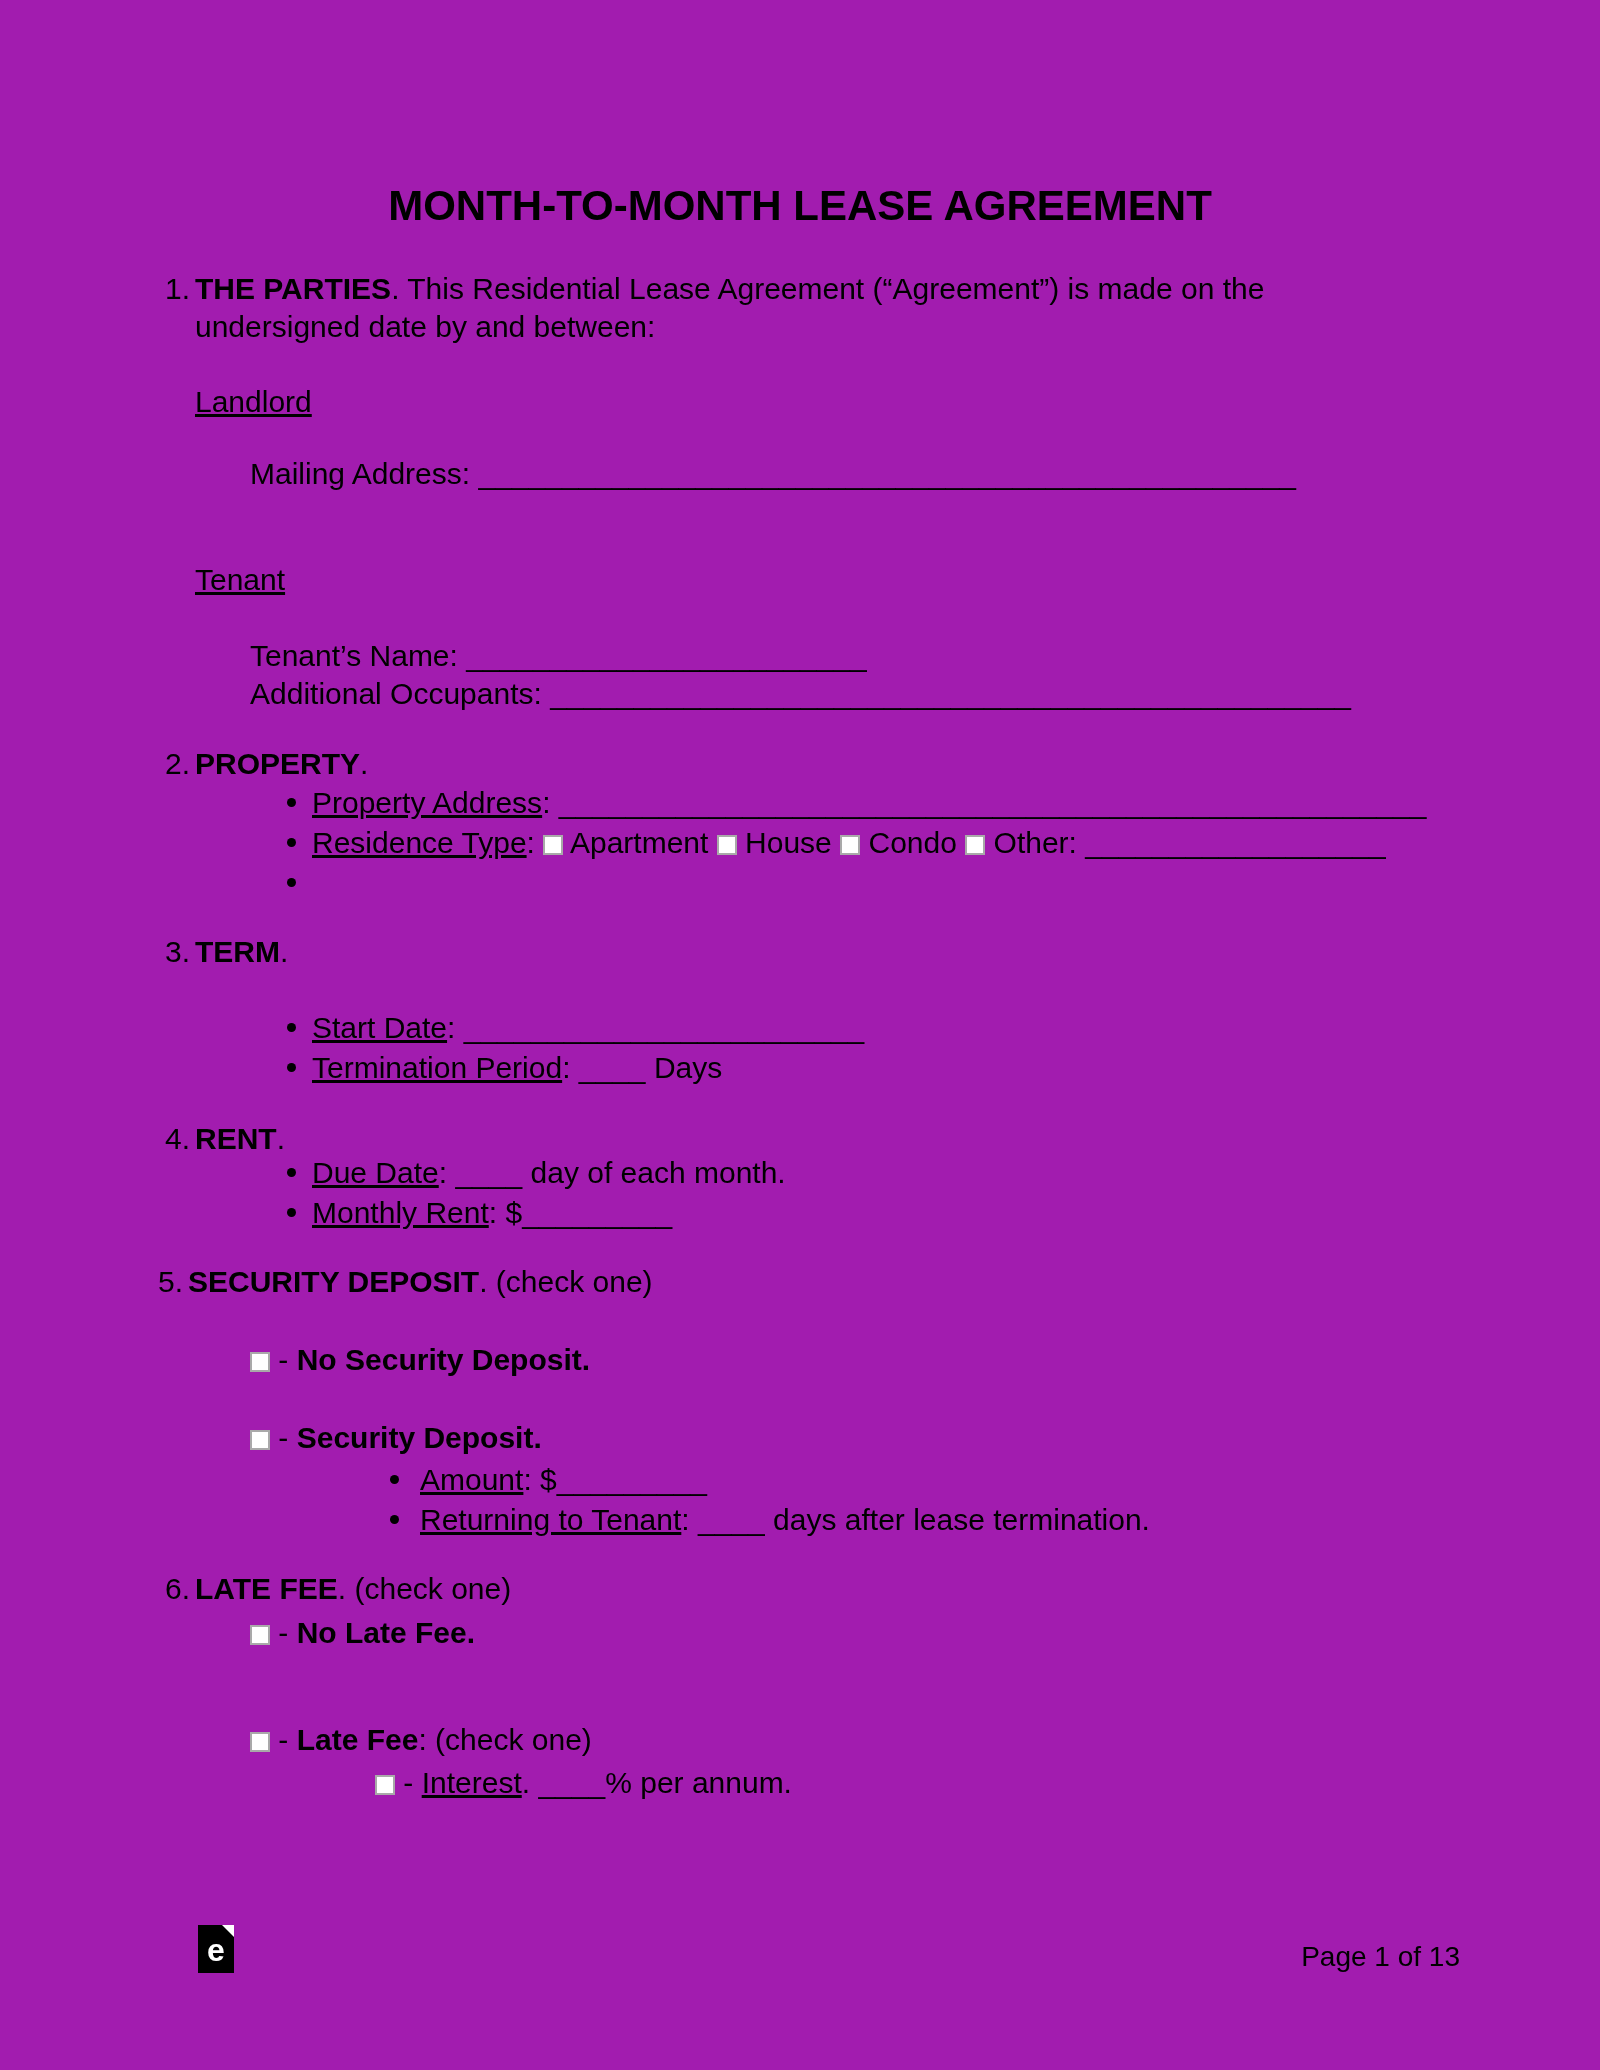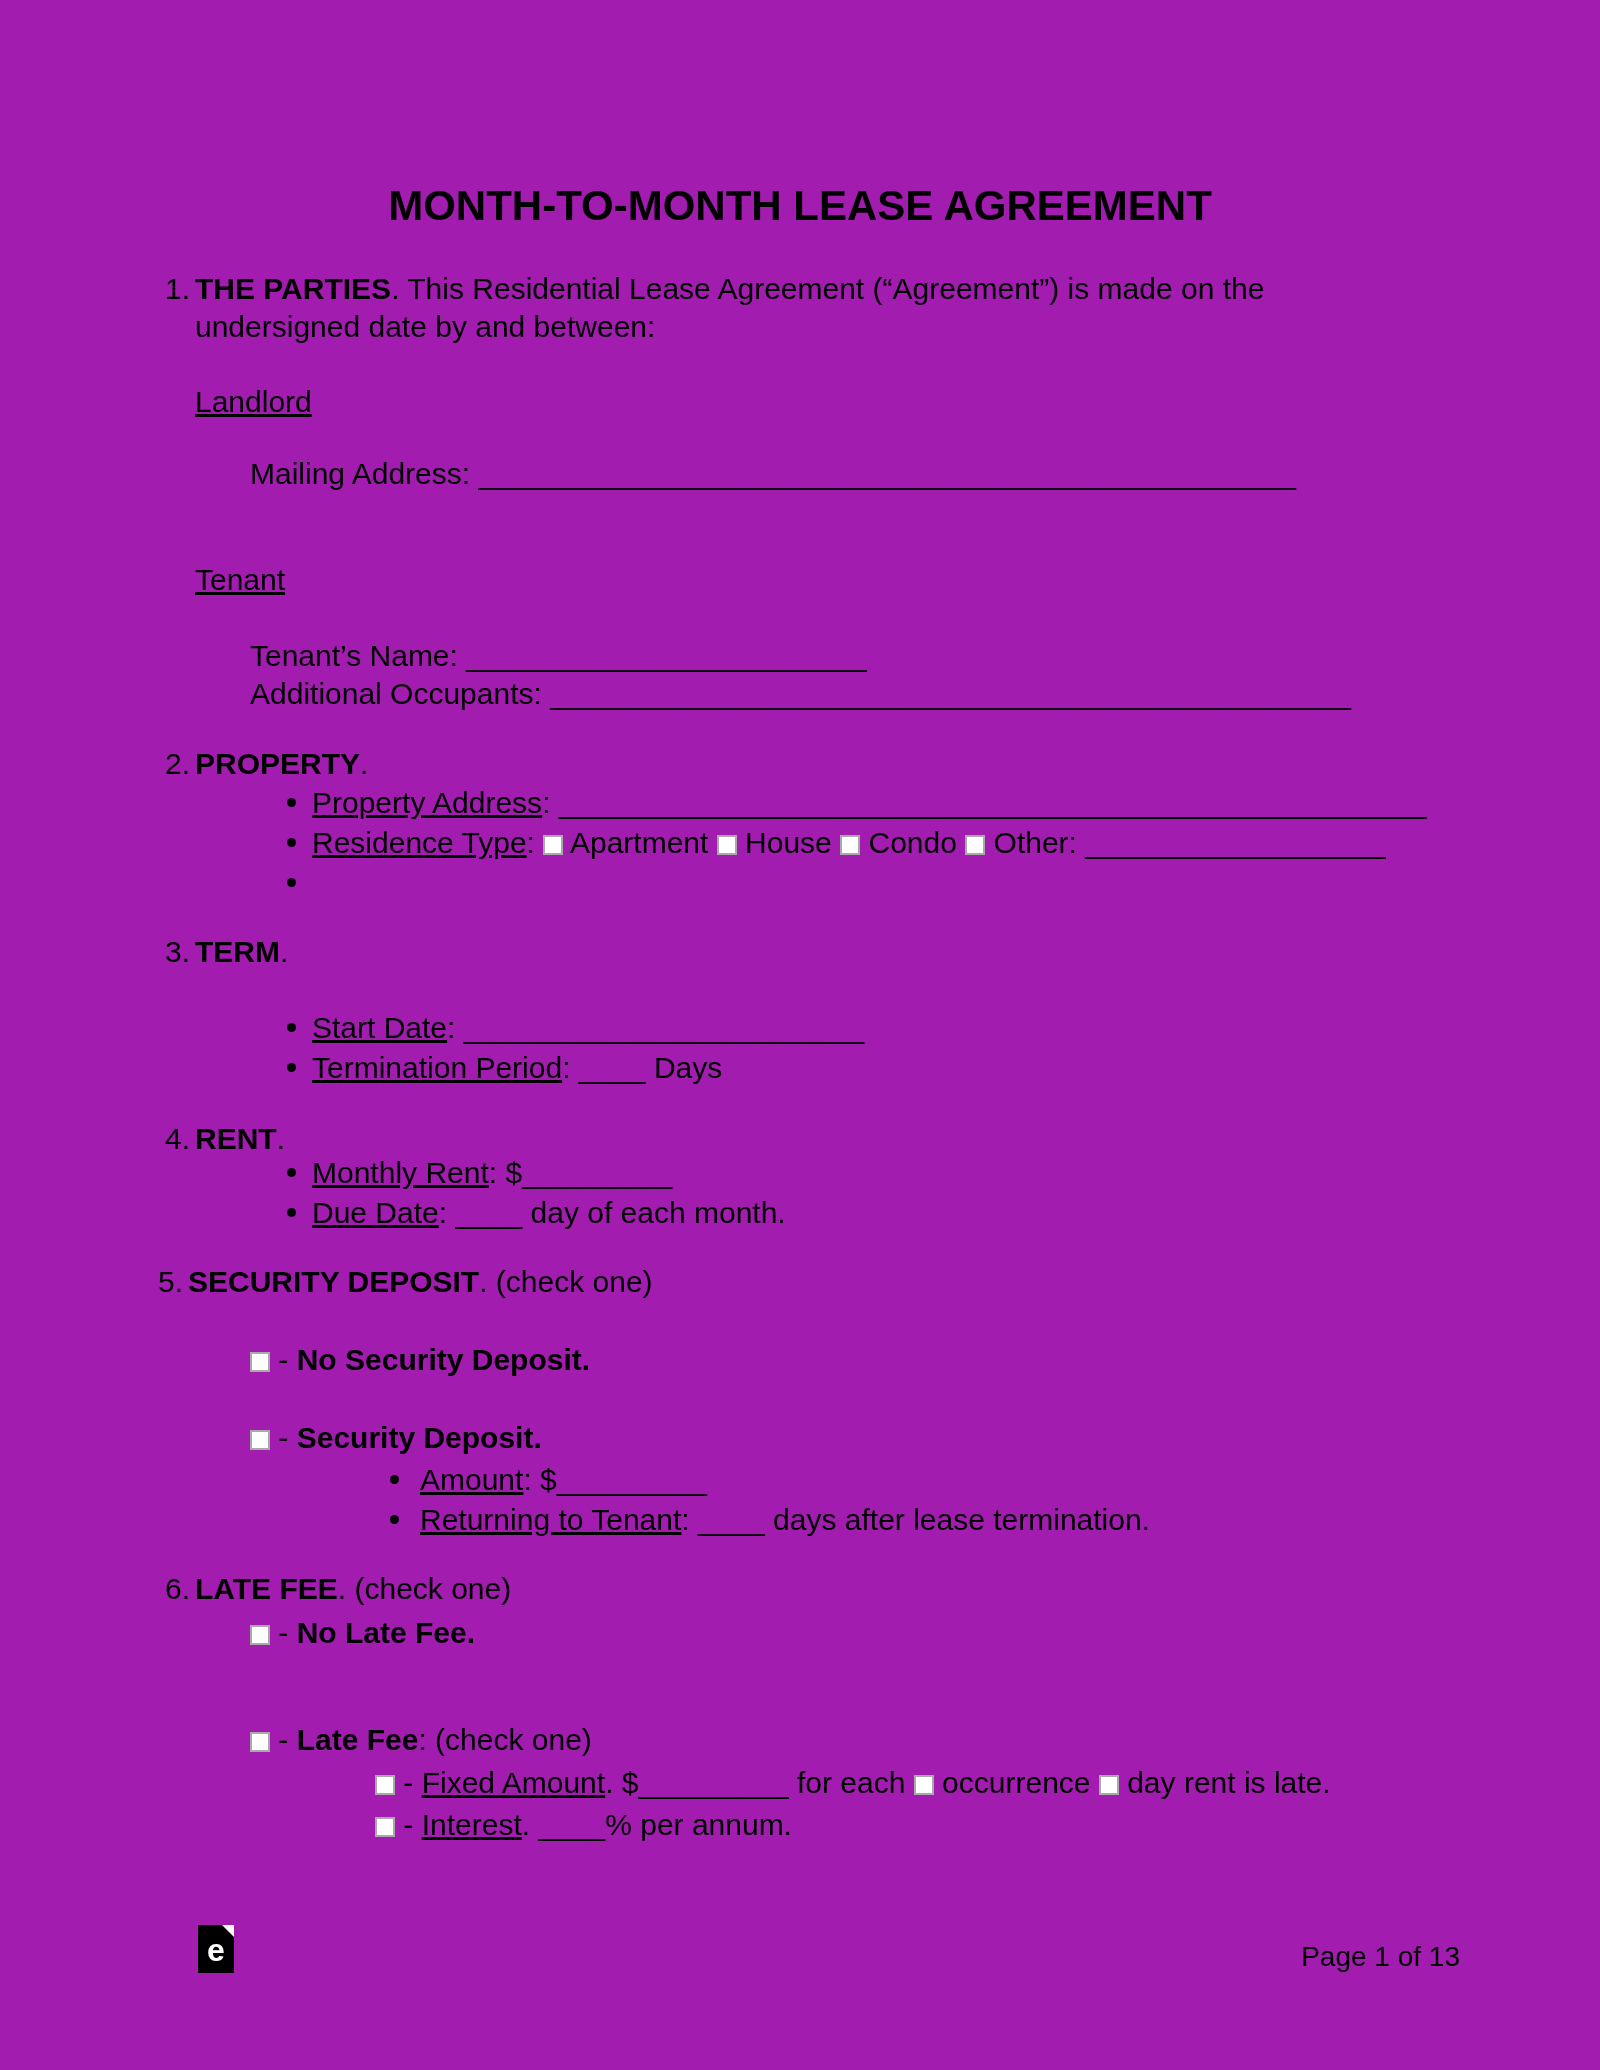--- a/index.html
+++ b/index.html
@@ -100,28 +100,28 @@
         <span class="blank">____</span>
         <span>Days</span></span>
     </div>
   </div>
 
   <div class="abs" style="top:1120px;left:165px;"><span class="num">4.</span><span class="b">RENT</span><span>.</span></div>
 
   <div class="abs list40" style="top:1153px;left:287px;">
     <div class="brow">
       <span class="bmark"><span class="dot"></span></span>
-      <span><span class="ul">Monthly Rent</span><span>:</span>
-        <span>$</span><span class="blank">_________</span></span>
+      <span><span class="ul">Due Date</span><span>:</span>
+        <span class="blank">____</span>
+        <span>day of each month.</span></span>
     </div>
     <div class="brow">
       <span class="bmark"><span class="dot"></span></span>
-      <span><span class="ul">Due Date</span><span>:</span>
-        <span class="blank">____</span>
-        <span>day of each month.</span></span>
+      <span><span class="ul">Monthly Rent</span><span>:</span>
+        <span>$</span><span class="blank">_________</span></span>
     </div>
   </div>
 
   <div class="abs" style="top:1263px;left:158px;"><span class="num">5.</span><span class="b">SECURITY DEPOSIT</span><span>. (check one)</span></div>
 
   <div class="abs" style="top:1341px;left:250px;">
     <span class="cb"></span>
     <span>-</span>
     <span class="b">No Security Deposit</span><span class="b">.</span>
   </div>
@@ -157,30 +157,20 @@
   <div class="abs" style="top:1721px;left:250px;">
     <span class="cb"></span>
     <span>-</span>
     <span class="b">Late Fee</span><span>: (check one)</span>
   </div>
 
   <div class="abs lh42" style="top:1762px;left:375px;">
     <div>
       <span class="cb"></span>
       <span>-</span>
-      <span class="ul">Fixed Amount</span><span>. $</span><span class="blank">_________</span>
-      <span>for each</span>
-      <span class="cb"></span>
-      <span>occurrence</span>
-      <span class="cb"></span>
-      <span>day rent is late.</span>
-    </div>
-    <div>
-      <span class="cb"></span>
-      <span>-</span>
       <span class="ul">Interest</span><span>.</span>
       <span class="blank">____</span><span>% per annum.</span>
     </div>
   </div>
 
   <div class="logo">
     <span class="logo-letter">e</span>
   </div>
   <div class="pagenum">Page 1 of 13</div>
 

